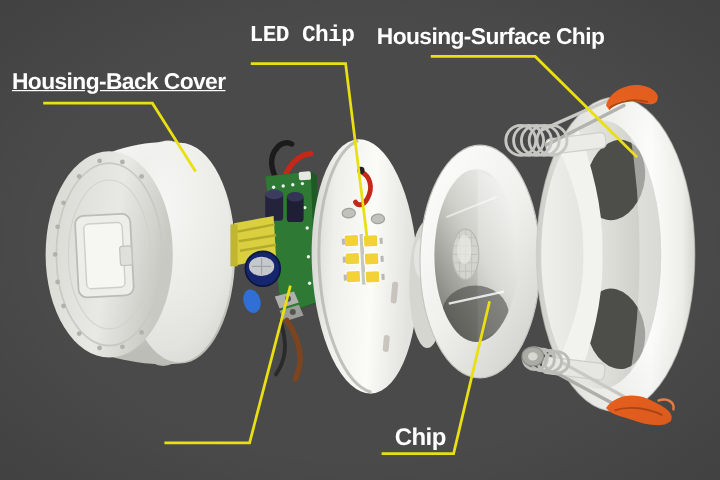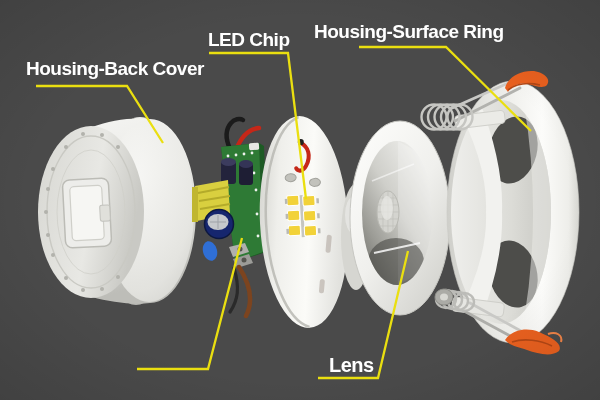--- a/index.html
+++ b/index.html
@@ -11,22 +11,22 @@
   #scene{position:absolute;left:0;top:0;}
   .label{
     position:absolute;
     color:var(--label_text,#fff);
     font-weight:700;
     font-size:19px;
     letter-spacing:-0.5px;
     white-space:nowrap;
     user-select:none;
   }
-  #lbl-hbc{left:26px;top:58px;}
-  #lbl-led{left:208px;top:29px;}
+  #lbl-hbc{left:10px;top:58px;text-decoration:underline;}
+  #lbl-led{left:208px;top:18px;font-family:Liberation Mono, monospace;}
   #lbl-hsr{left:314px;top:21px;}
   #lbl-driver{left:144px;top:346px;font-size:20px;}
   #lbl-lens{left:329px;top:354px;font-size:20px;}
   .leader{stroke:var(--leader_line,#eadf10);stroke-width:2.3;fill:none;}
 </style>
 </head>
 <body>
 
 <div id="stage" style="--background: #4a4a4a; --label_text: #ffffff; --leader_line: #eadf10; --clip_orange: #e8601f; --pcb_green: #2e7a35; --led_yellow: #f2d238; --wire_red: #c52718; --part_white: #efefec;">
 
@@ -281,16 +281,16 @@
 
     <polyline class="leader" points="36,86 127,86 163,143"></polyline>
     <polyline class="leader" points="209,53 288,53 306,199"></polyline>
     <polyline class="leader" points="359,47 446,47 531,131"></polyline>
     <polyline class="leader" points="137,369 208,369 242,238"></polyline>
     <polyline class="leader" points="318,378 378,378 408,251"></polyline>
   </svg>
 
   <div class="label" id="lbl-hbc">Housing-Back Cover</div>
   <div class="label" id="lbl-led">LED Chip</div>
-  <div class="label" id="lbl-hsr">Housing-Surface Ring</div>
-  <div class="label" id="lbl-lens">Lens</div>
+  <div class="label" id="lbl-hsr">Housing-Surface Chip</div>
+  <div class="label" id="lbl-lens">Chip</div>
 
 </div>
 
 </body></html>

